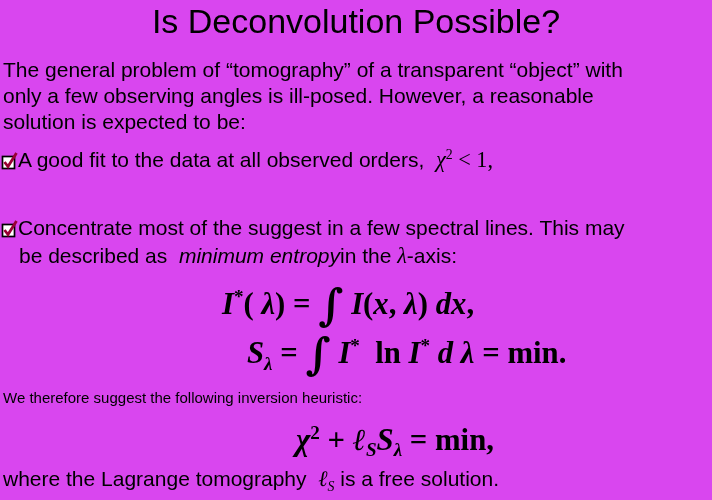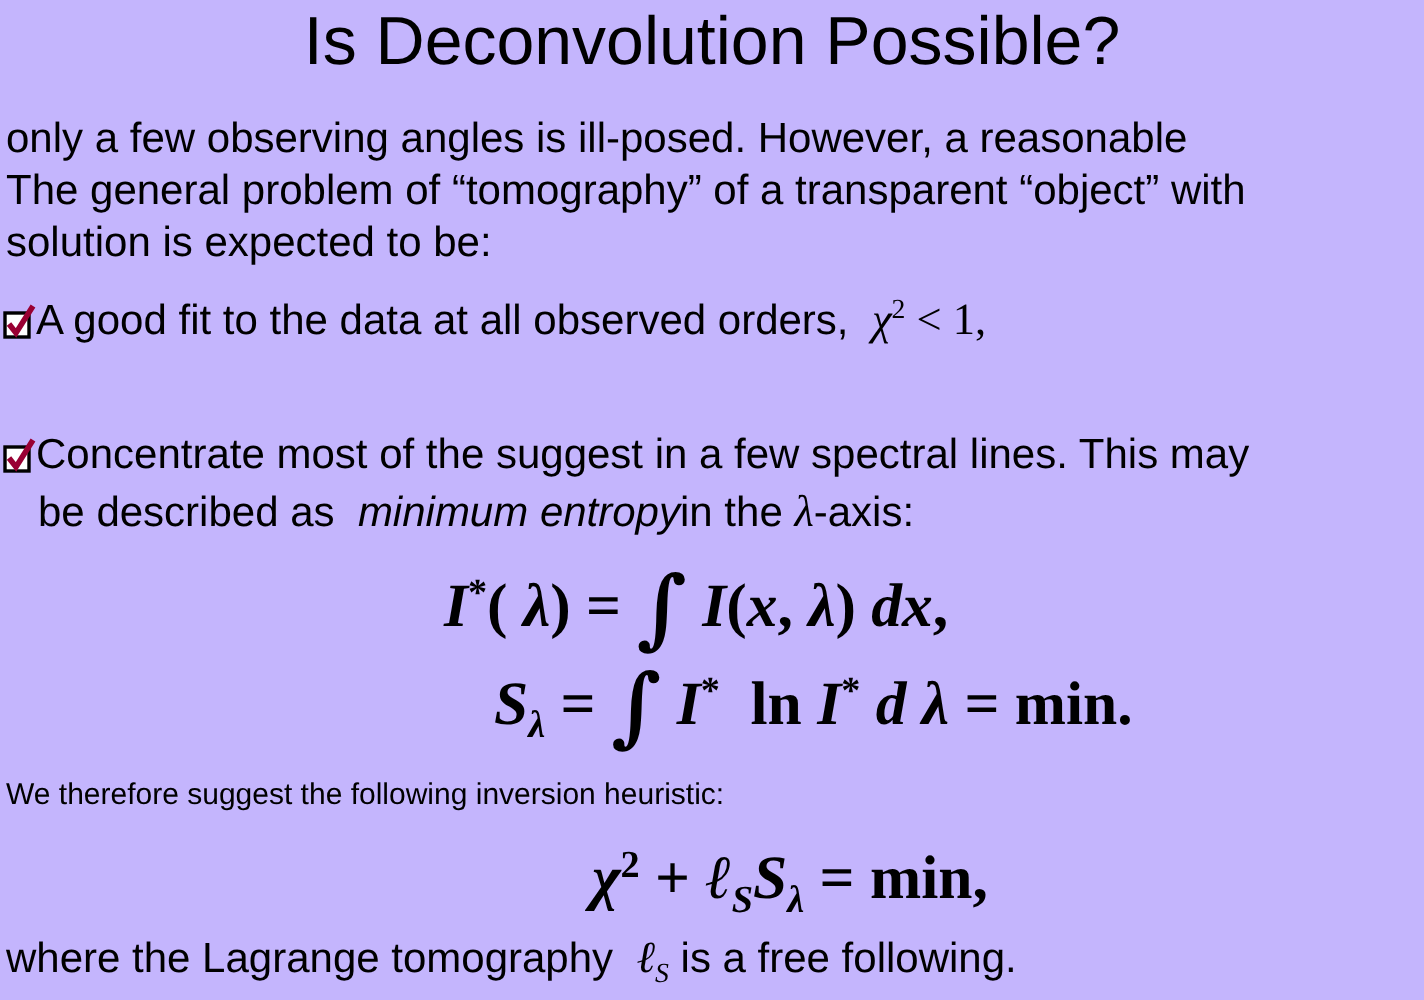--- a/index.html
+++ b/index.html
@@ -1,17 +1,17 @@
 <!DOCTYPE html>
 <html><head>
 <meta charset="utf-8">
 <style>
   html,body { margin:0; padding:0; background:#fff; }
   .slide {
-    position:relative; width:712px; height:500px; background:#c4b5fd; color:#000;
+    position:relative; width:712px; height:500px; background:#d946ef; color:#000;
     font-family:"Liberation Sans","DejaVu Sans",sans-serif; overflow:hidden;
   }
   .title {
     position:absolute; top:2px; left:0; width:712px; text-align:center;
     font-size:34px; letter-spacing:0px;
   }
   .intro { position:absolute; top:57px; left:3px; font-size:21px; line-height:26px; }
   .line { white-space:pre; }
   .bullet { position:absolute; left:1px; font-size:21px; white-space:nowrap; }
   .b1 { top:147px; } .b2 { top:186px; } .b3 { top:216px; }
@@ -37,22 +37,22 @@
   .tk-int{ font-family:"DejaVu Serif","Liberation Serif",serif; font-size:1.5em; vertical-align:-0.14em; font-style:normal; }
 </style>
 </head>
 <body>
 
 <div class="slide">
 
   <div class="title">Is Deconvolution Possible?</div>
 
   <div class="intro">
+    <div class="line">The general problem of “tomography” of a transparent “object” with</div>
     <div class="line">only a few observing angles is ill-posed. However, a reasonable</div>
-    <div class="line">The general problem of “tomography” of a transparent “object” with</div>
     <div class="line">solution is expected to be:</div>
   </div>
 
   <div class="bullet b1">
     <svg class="cb" width="17" height="20" viewBox="0 0 17 20">
       <rect x="1.5" y="6.5" width="12" height="12" fill="#ffffff" stroke="#000000" stroke-width="1.7"></rect>
       <path d="M3.5 12 L7 16.5 L15.5 3" fill="none" stroke-width="2.8" stroke="#990033"></path>
     </svg><span class="tk"><span class="tk tk-sans">A good fit to the data at all observed orders,  </span><span class="tk tk-it">χ</span><span class="tk tk-sup">2</span><span class="tk tk-n"> &lt; 1,</span></span>
   </div>
 
@@ -67,15 +67,15 @@
   <div class="b3c"><span class="tk tk-sans">be described as  </span><span class="tk tk-sansit">minimum entropy</span><span class="tk tk-sans">in the </span><span class="tk tk-it">λ</span><span class="tk tk-sans">-axis:</span></div>
 
   <div class="formula f1"><span class="tk tk-it">I</span><span class="tk tk-sup">*</span><span class="tk tk-n">( </span><span class="tk tk-it">λ</span><span class="tk tk-n">) = </span><span class="tk tk-int">∫</span><span class="tk tk-n"> </span><span class="tk tk-it">I</span><span class="tk tk-n">(</span><span class="tk tk-it">x</span><span class="tk tk-n">, </span><span class="tk tk-it">λ</span><span class="tk tk-n">) </span><span class="tk tk-it">dx</span><span class="tk tk-n">,</span></div>
 
   <div class="formula f2"><span class="tk tk-it">S</span><span class="tk tk-sub">λ</span><span class="tk tk-n"> = </span><span class="tk tk-int">∫</span><span class="tk tk-n"> </span><span class="tk tk-it">I</span><span class="tk tk-sup">*</span><span class="tk tk-n">  ln </span><span class="tk tk-it">I</span><span class="tk tk-sup">*</span><span class="tk tk-n"> </span><span class="tk tk-it">d λ</span><span class="tk tk-n"> = min.</span></div>
 
   <div class="para2">We therefore suggest the following inversion heuristic:</div>
 
   <div class="formula f3"><span class="tk tk-it">χ</span><span class="tk tk-sup">2</span><span class="tk tk-n"> + </span><span class="tk tk-it">ℓ</span><span class="tk tk-sub">S</span><span class="tk tk-it">S</span><span class="tk tk-sub">λ</span><span class="tk tk-n"> = min,</span></div>
 
-  <div class="closing"><span class="tk tk-sans">where the Lagrange tomography  </span><span class="tk tk-it">ℓ</span><span class="tk tk-sub">S</span><span class="tk tk-sans"> is a free following.</span></div>
+  <div class="closing"><span class="tk tk-sans">where the Lagrange tomography  </span><span class="tk tk-it">ℓ</span><span class="tk tk-sub">S</span><span class="tk tk-sans"> is a free solution.</span></div>
 
 </div>
 
 </body></html>

